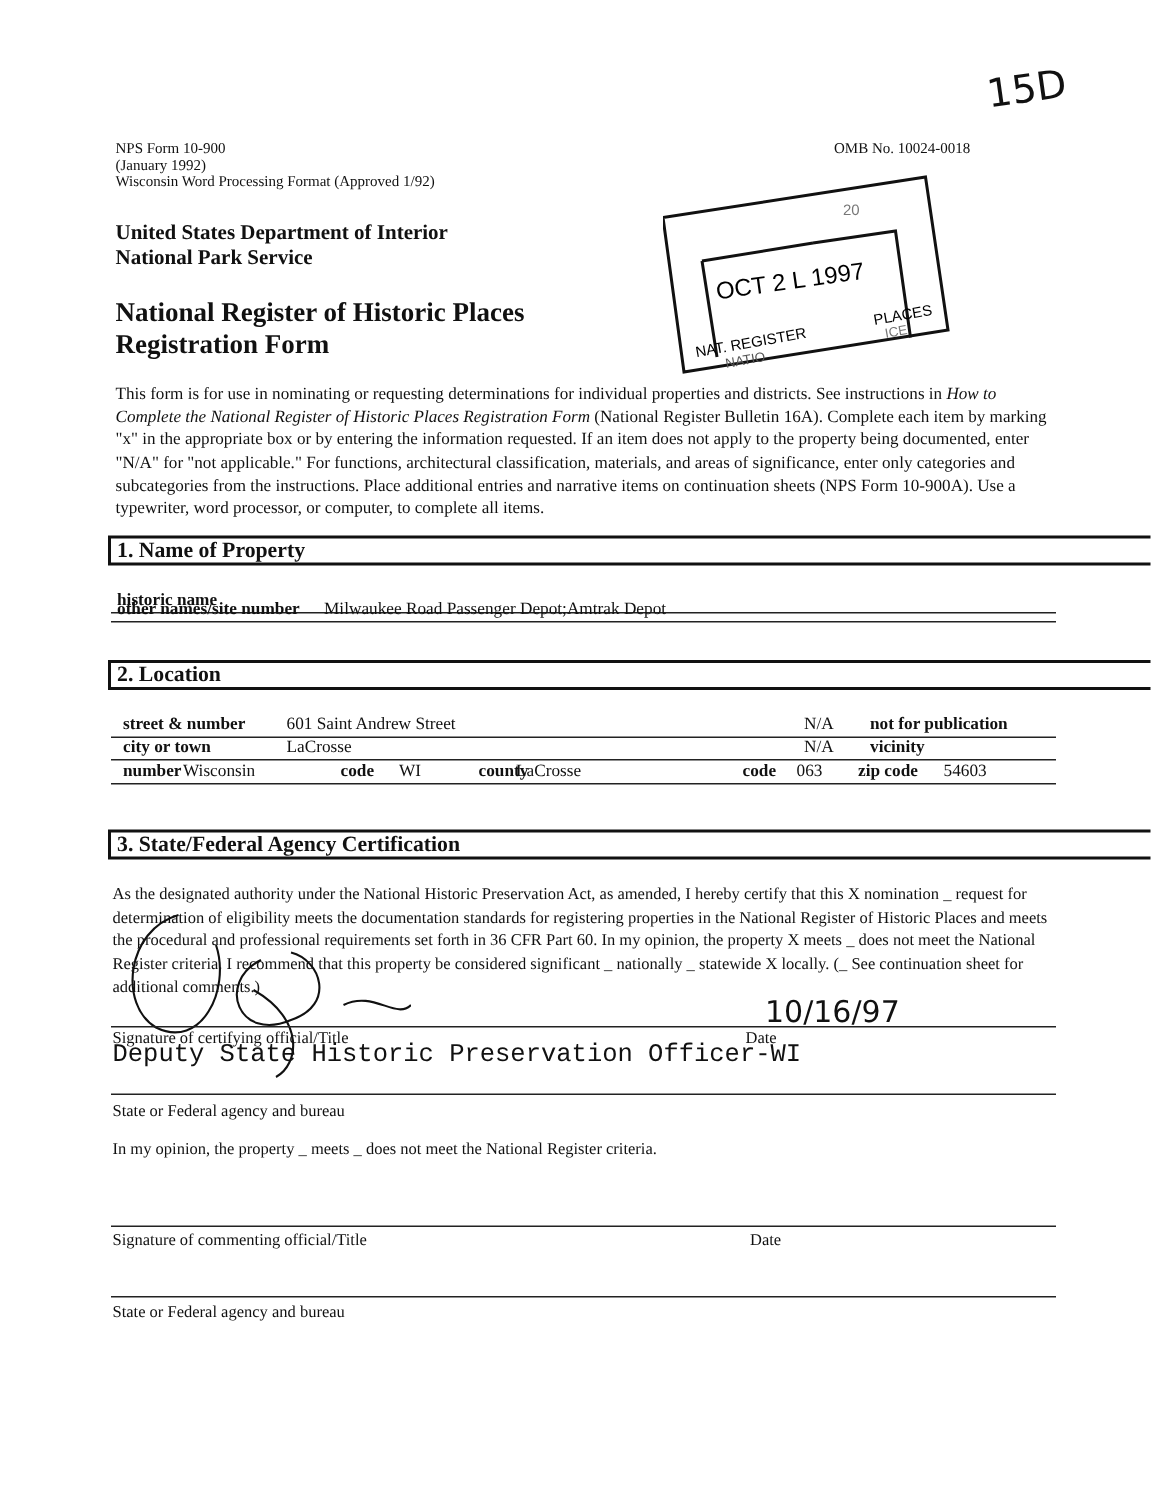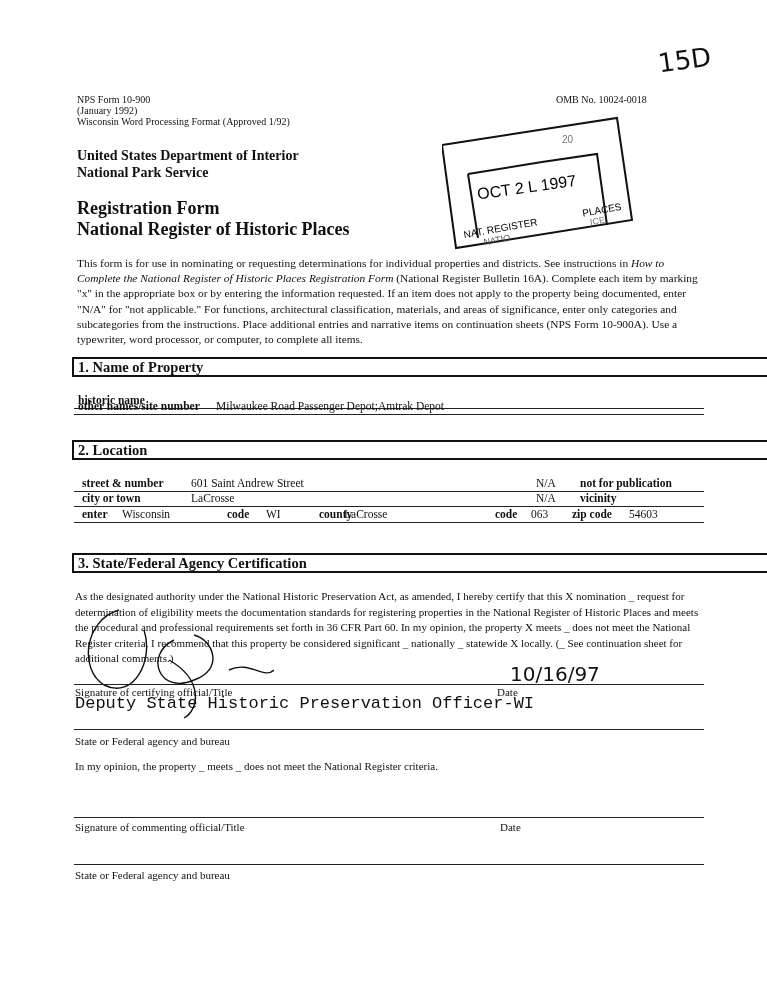--- a/index.html
+++ b/index.html
@@ -33,22 +33,22 @@
   <div>(January 1992)</div>
   <div>Wisconsin Word Processing Format (Approved 1/92)</div>
 </div>
 <div class="abs omb">OMB No. 10024-0018</div>
 
 <div class="abs agency">
   <div>United States Department of Interior</div>
   <div>National Park Service</div>
 </div>
 <div class="abs title">
+  <div>National Register of Historic Places</div>
   <div>Registration Form</div>
-  <div>National Register of Historic Places</div>
 </div>
 
 <svg class="abs stamp" width="200" height="140">
   <polygon points="0,35 175,8 190,110 14,138" fill="none" stroke="#111" stroke-width="2"></polygon>
   <polyline points="26,64 100,52" fill="none" stroke="#111" stroke-width="2"></polyline>
   <polyline points="100,52 155,44 165,115" fill="none" stroke="#111" stroke-width="2"></polyline>
   <polyline points="26,64 36,128" fill="none" stroke="#111" stroke-width="2"></polyline>
   <text x="35" y="82" font-family="Liberation Sans, sans-serif" font-size="16" transform="rotate(-8 90 78)">OCT 2 L 1997</text>
   <text x="120" y="33" font-family="Liberation Sans, sans-serif" font-size="10" fill="#777">20</text>
   <text x="22" y="125" font-family="Liberation Sans, sans-serif" font-size="10" transform="rotate(-10 40 125)">NAT. REGISTER</text>
@@ -75,21 +75,21 @@
   <span style="left:462px;">N/A</span>
   <span class="b" style="left:506px;">not for publication</span>
 </div>
 <div class="abs row" style="top:491px;">
   <span class="b" style="left:8px;">city or town</span>
   <span style="left:117px;">LaCrosse</span>
   <span style="left:462px;">N/A</span>
   <span class="b" style="left:506px;">vicinity</span>
 </div>
 <div class="abs row" style="top:507px;">
-  <span class="b" style="left:8px;">enter</span>
+  <span class="b" style="left:8px;">number</span>
   <span style="left:48px;">Wisconsin</span>
   <span class="b" style="left:153px;">code</span>
   <span style="left:192px;">WI</span>
   <span class="b" style="left:221px;margin-left:24px;">county</span>
   <span style="left:270px;">LaCrosse</span>
   <span class="b" style="left:421px;">code</span>
   <span style="left:457px;">063</span>
   <span class="b" style="left:498px;">zip code</span>
   <span style="left:555px;">54603</span>
 </div>

